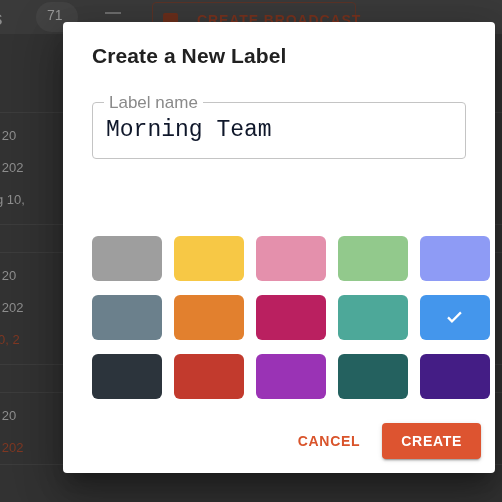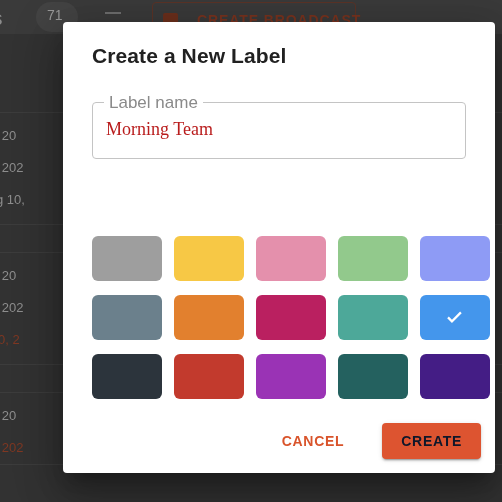--- a/index.html
+++ b/index.html
@@ -141,23 +141,23 @@
     color: #8a8a8a;
     white-space: nowrap;
   }
   .field-input {
     position: absolute;
     left: 14px; top: 0;
     width: 344px; height: 55px;
     border: 0;
     outline: none;
     background: transparent;
-    font-family: Liberation Serif, serif;
-    font-size: 18px;
-    color: #b91c1c;
+    font-family: Liberation Mono, monospace;
+    font-size: 23px;
+    color: #0f172a;
     padding: 0;
   }
 
   .color-label {
     position: absolute;
     left: 29px; top: 192px;
     font-size: 15px;
     color: #6d6d6d;
   }
 
@@ -183,38 +183,38 @@
     justify-content: center;
   }
   .swatch svg { display: block; }
 
   
   .actions {
     position: absolute;
     right: 14px; bottom: 14px;
     display: flex;
     align-items: center;
-    gap: 26px;
+    gap: 10px;
   }
   .btn-cancel {
     border: 0;
     background: transparent;
     color: #d9542b;
     font-family: "Liberation Sans", sans-serif;
     font-size: 14px;
     font-weight: 600;
     letter-spacing: .7px;
     padding: 9px 12px;
     border-radius: 4px;
     cursor: pointer;
   }
   .btn-create {
     border: 0;
     background: #dd5430;
-    color: #0f172a;
+    color: #ffffff;
     font-family: "Liberation Sans", sans-serif;
     font-size: 14px;
     font-weight: 600;
     letter-spacing: .7px;
     padding: 10px 19px;
     border-radius: 4px;
     cursor: pointer;
     box-shadow: 0 3px 1px -2px rgba(0,0,0,.2),
                 0 2px 2px 0 rgba(0,0,0,.14),
                 0 1px 5px 0 rgba(0,0,0,.12);

